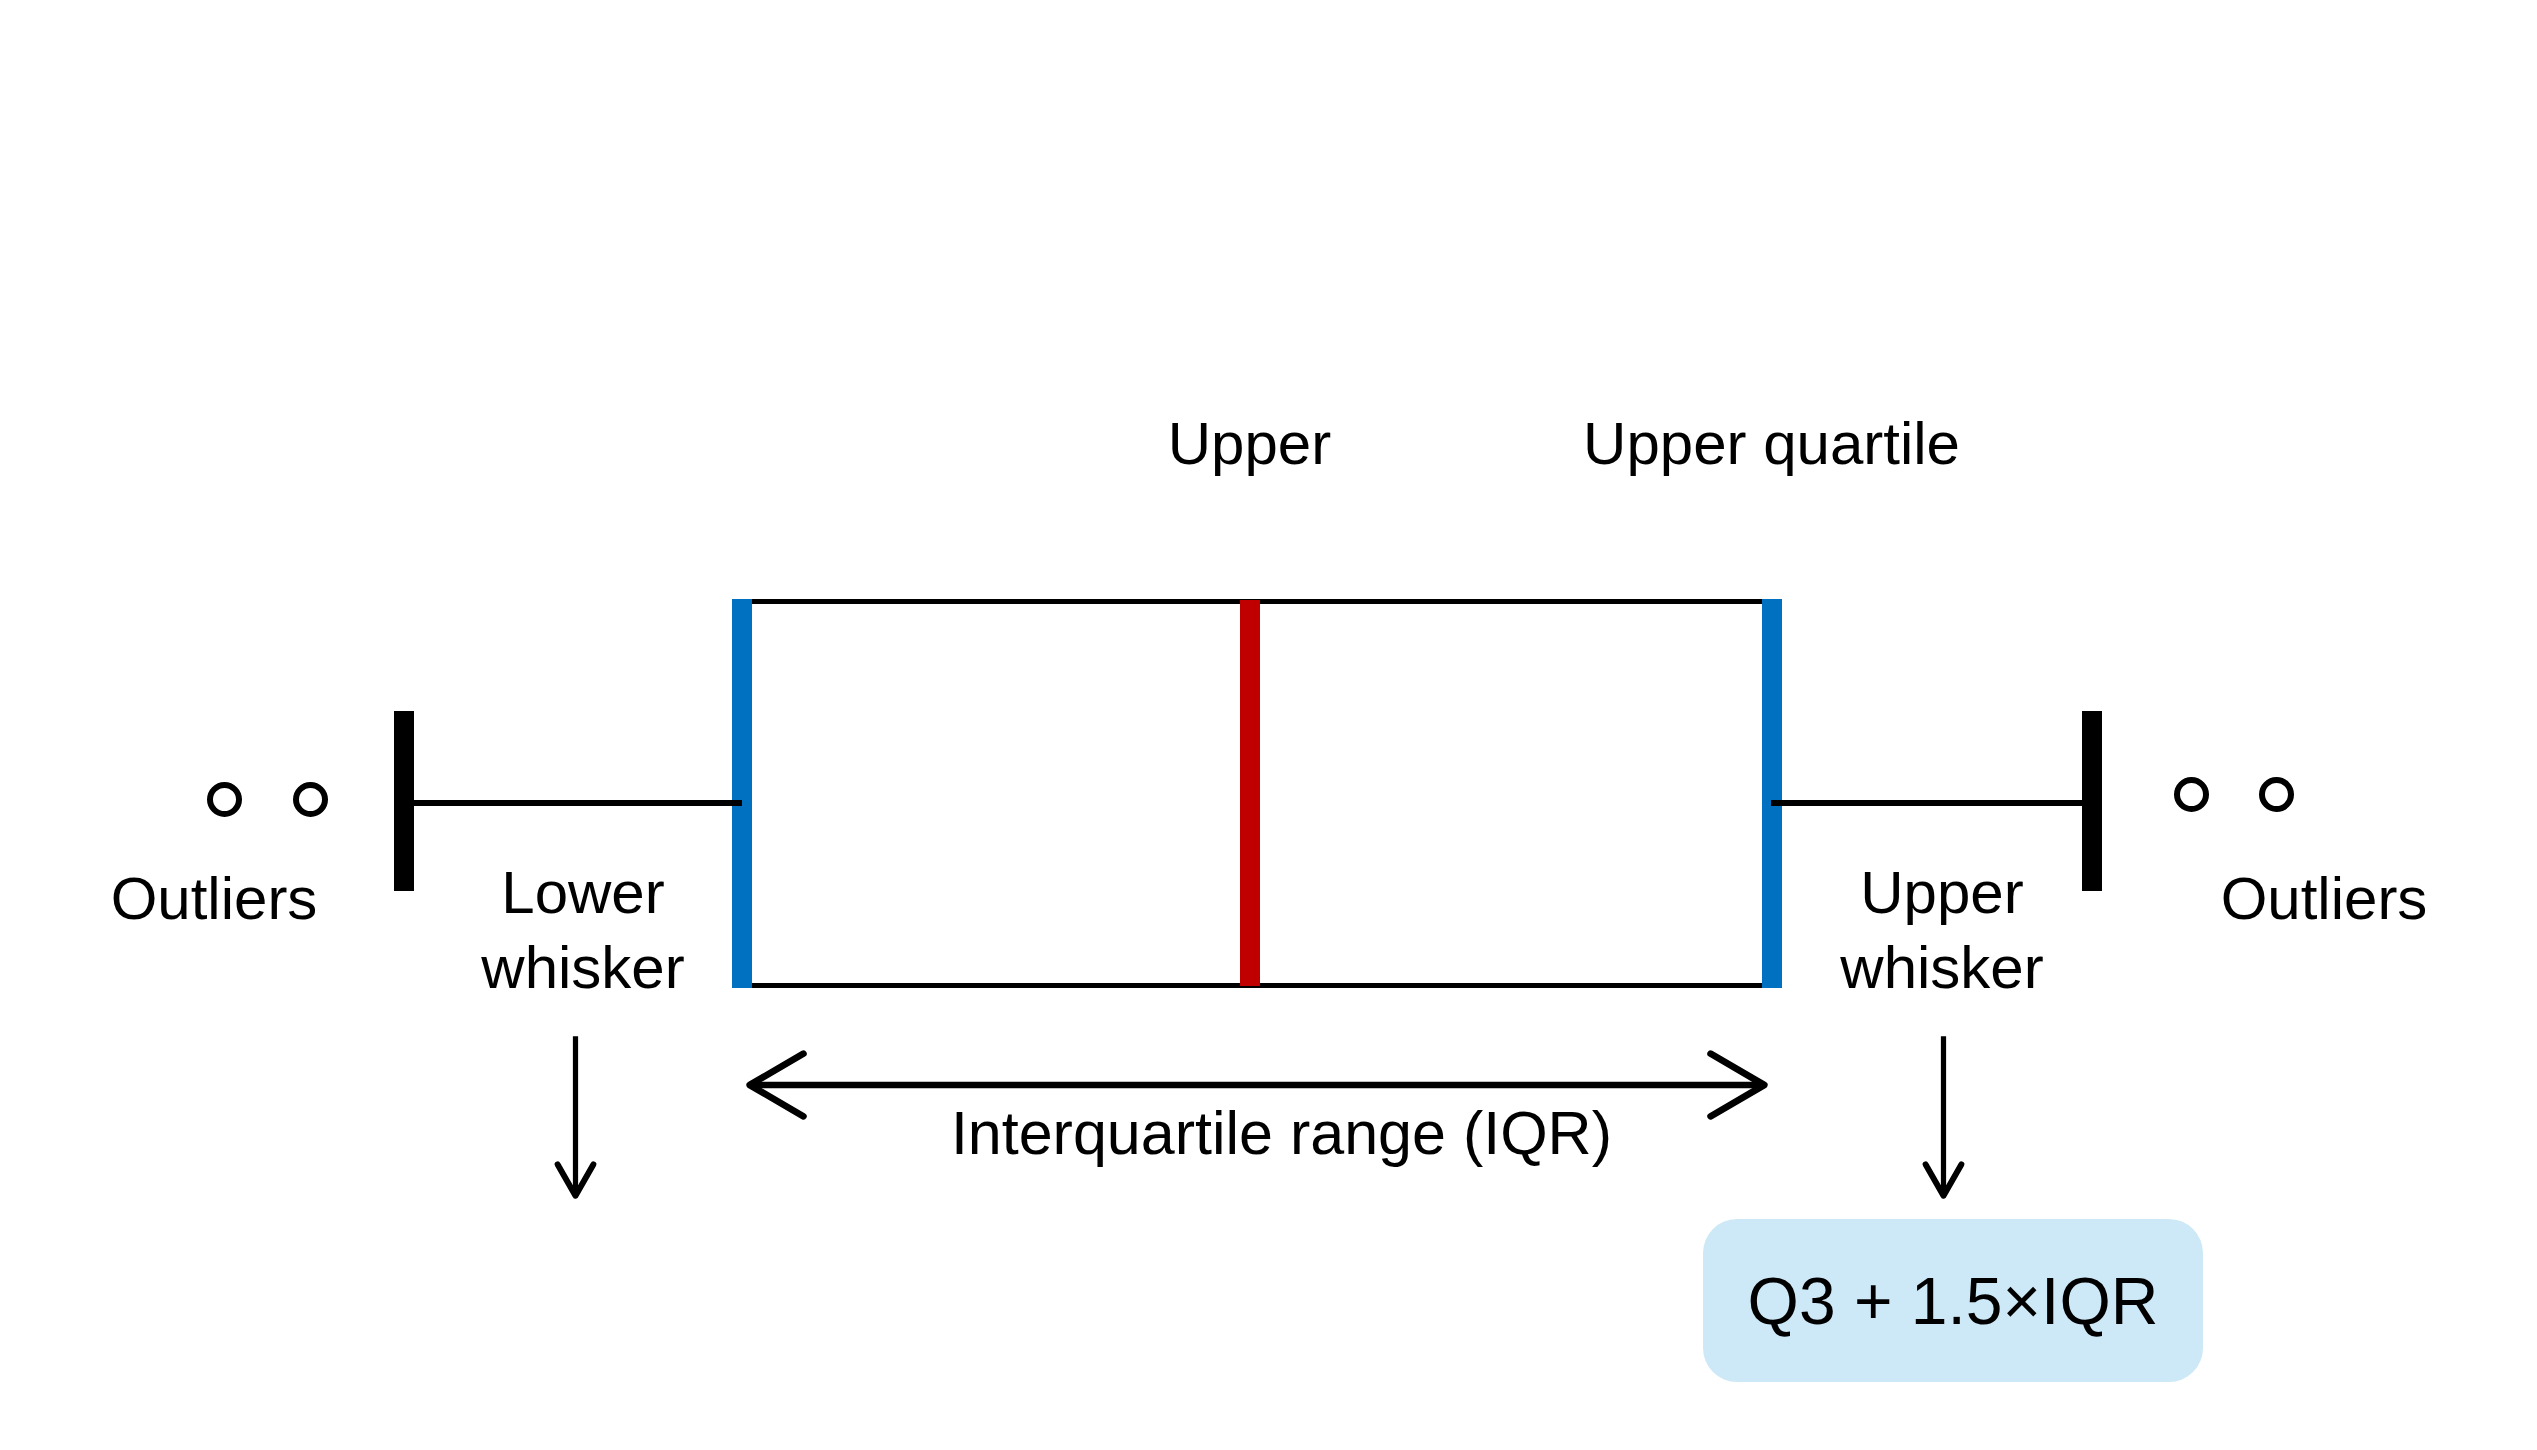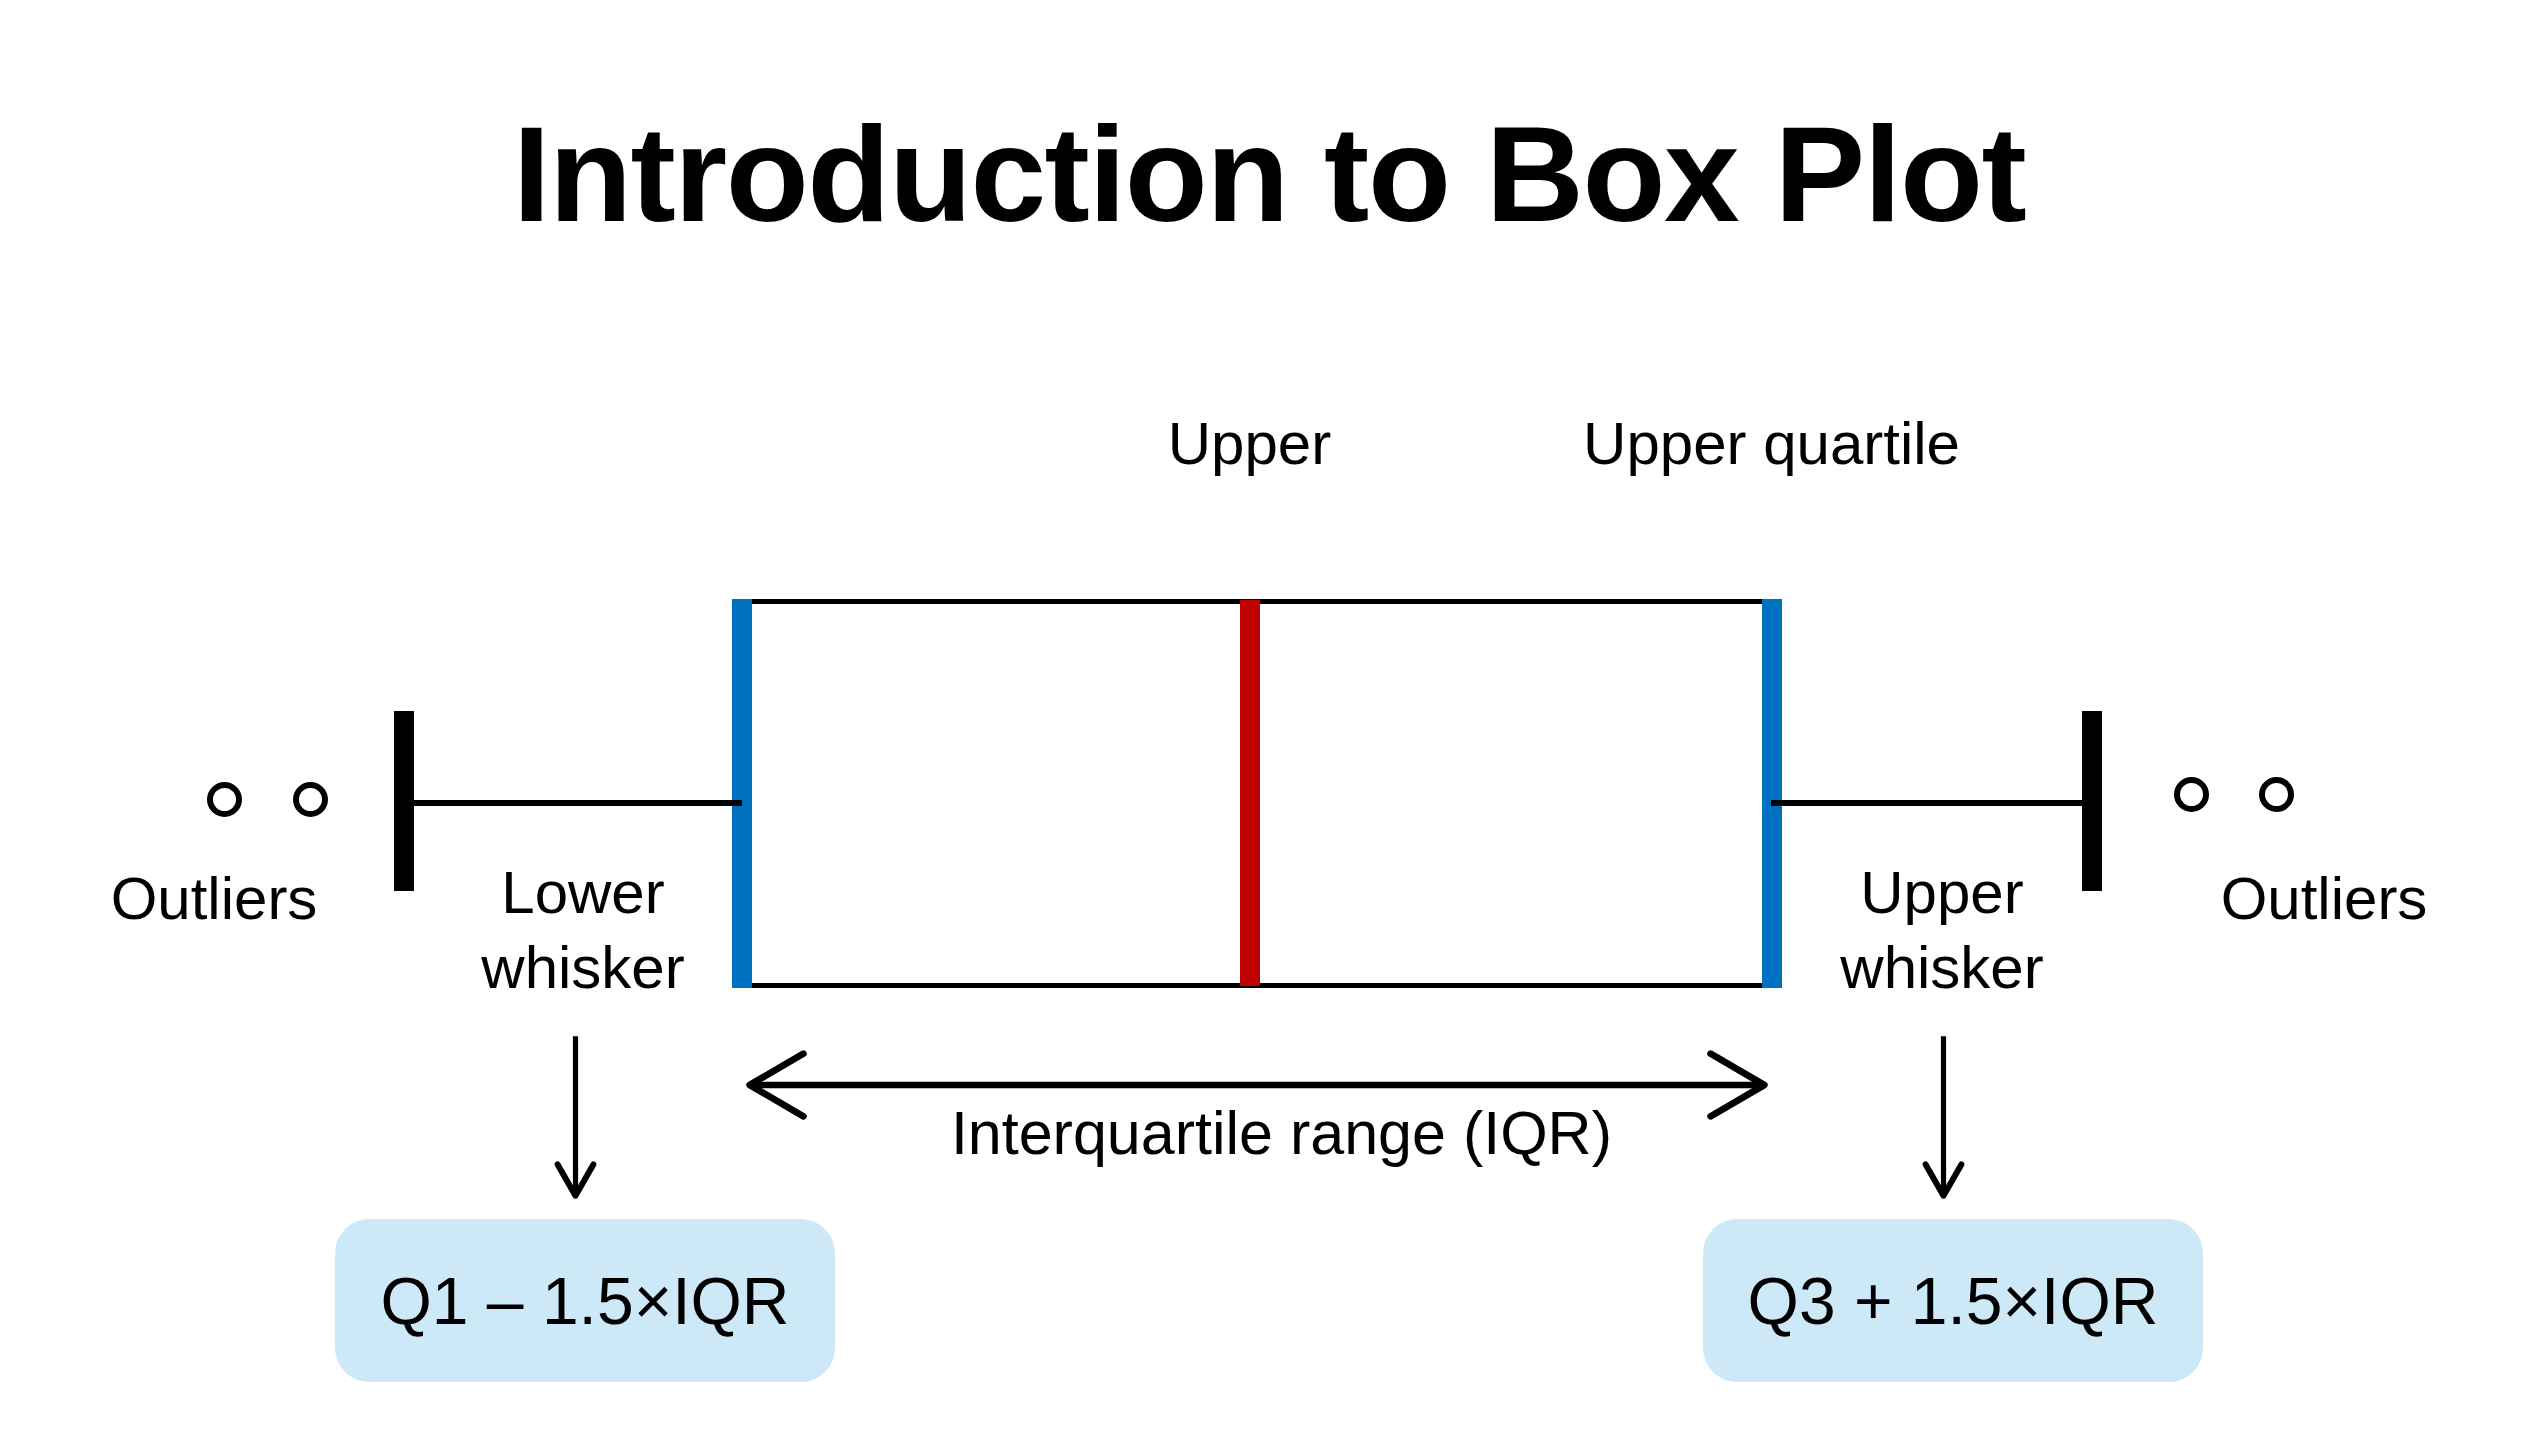--- a/index.html
+++ b/index.html
@@ -94,21 +94,20 @@
   .callout-left{left:335px;}
   .callout-right{left:1703px;}
 
   svg{display:block;}
 </style>
 </head>
 <body>
 
 <div class="stage">
 
-  <div class="abs title">Introduction to Box Plot</div>
 
   <div class="abs qlabel qlabel-median">
     <div>Upper</div>
   </div>
   <div class="abs qlabel qlabel-upper">
     <div>Upper quartile</div>
   </div>
 
   <div class="abs box-rect"></div>
   <div class="abs edge-blue edge-blue-left"></div>
@@ -147,21 +146,18 @@
 
   <svg class="abs" style="left:542px; top:1036px;" width="67" height="166" viewBox="0 0 90 222">
     <line x1="45" y1="0" x2="45" y2="212" stroke="#000" stroke-width="7"></line>
     <polyline points="21,172 45,214 69,172" fill="none" stroke="#000" stroke-width="8" stroke-linecap="round" stroke-linejoin="round"></polyline>
   </svg>
   <svg class="abs" style="left:1910px; top:1036px;" width="67" height="166" viewBox="0 0 90 222">
     <line x1="45" y1="0" x2="45" y2="212" stroke="#000" stroke-width="7"></line>
     <polyline points="21,172 45,214 69,172" fill="none" stroke="#000" stroke-width="8" stroke-linecap="round" stroke-linejoin="round"></polyline>
   </svg>
 
-  <div class="abs callout callout-left">
-    <span>Q1 – 1.5×IQR</span>
-  </div>
   <div class="abs callout callout-right">
     <span>Q3 + 1.5×IQR</span>
   </div>
 
 </div>
 
 
 </body></html>

